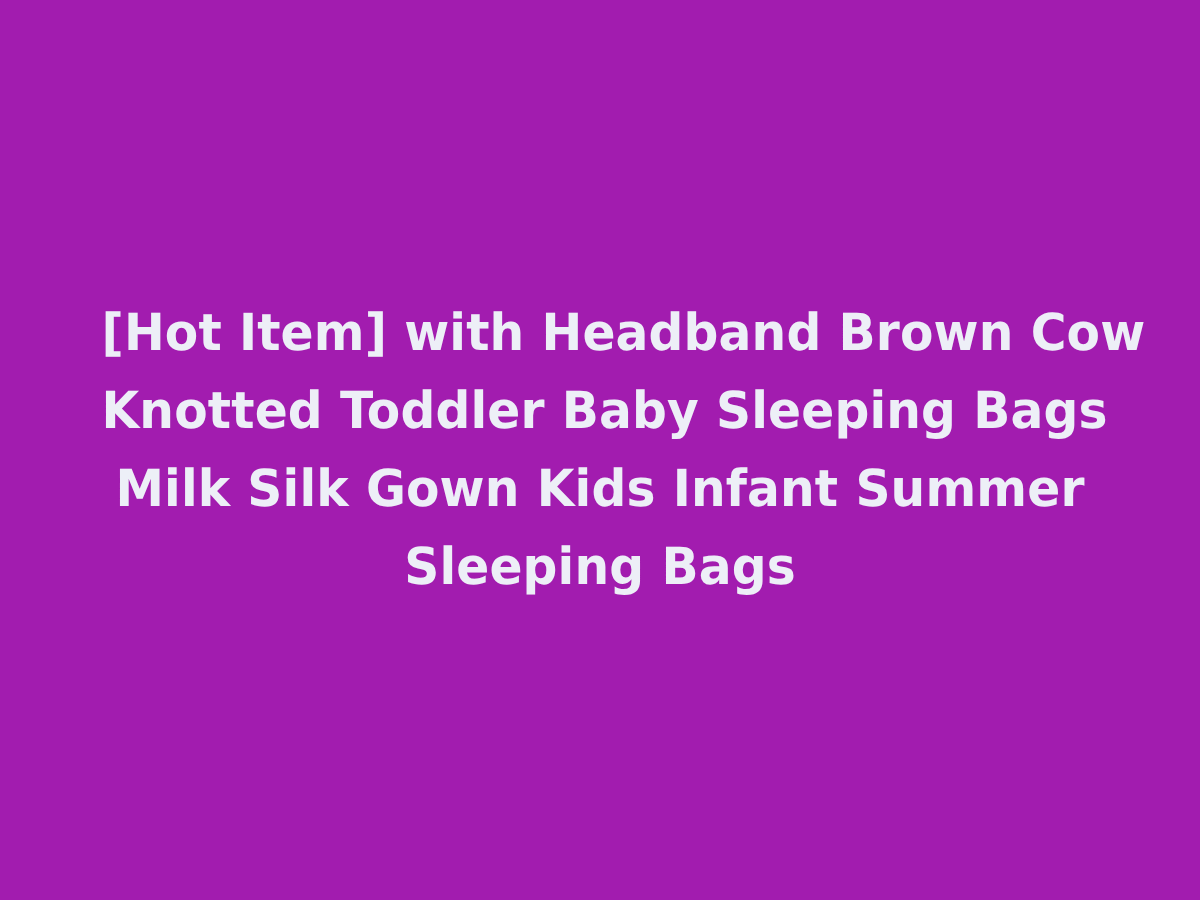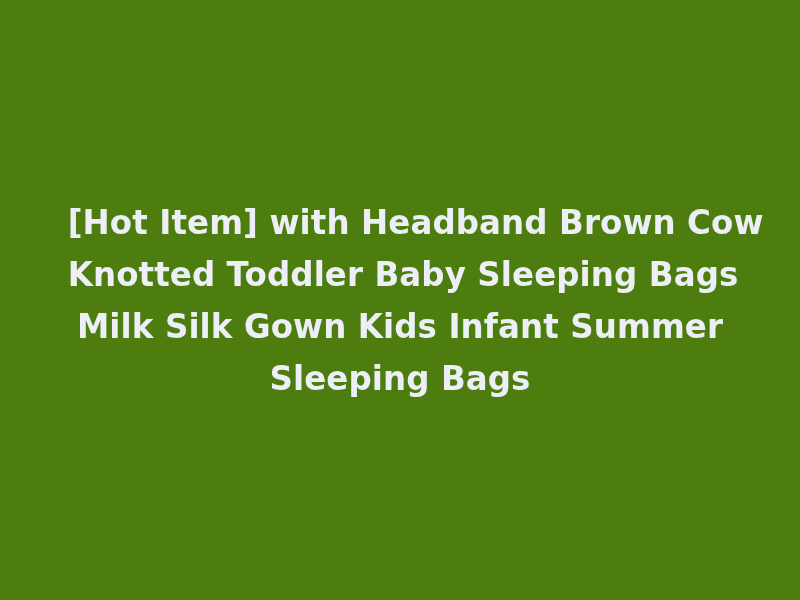--- a/index.html
+++ b/index.html
@@ -42,20 +42,20 @@
     line-height: 52px;
     letter-spacing: 0.1px;
     white-space: nowrap;
     transform: scaleX(0.955);
     transform-origin: center center;
   }
 </style>
 </head>
 <body>
 
-<div id="title-card" style="background-color: #4d7c0f;">
+<div id="title-card" style="background-color: #a21caf;">
   <div id="title-block">
     <span class="title-line" style="color: rgb(237, 239, 247);">[Hot Item] with Headband Brown Cow</span>
     <span class="title-line" style="color: rgb(237, 239, 247);">Knotted Toddler Baby Sleeping Bags</span>
     <span class="title-line" style="color: rgb(237, 239, 247);">Milk Silk Gown Kids Infant Summer</span>
     <span class="title-line" style="color: rgb(237, 239, 247);">Sleeping Bags</span>
   </div>
 </div>
 
 </body></html>

